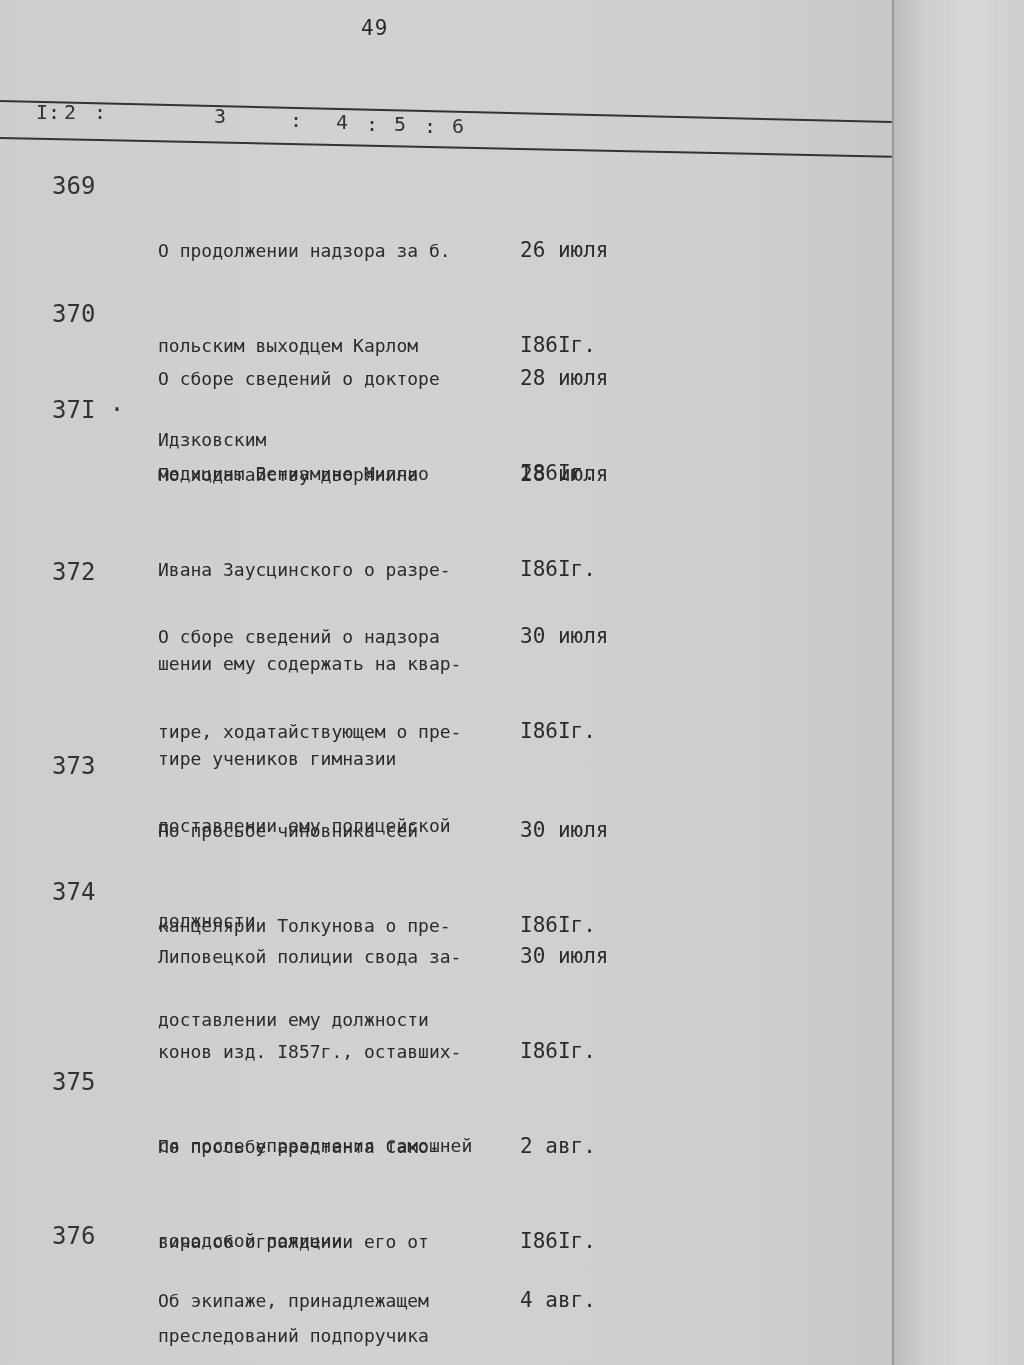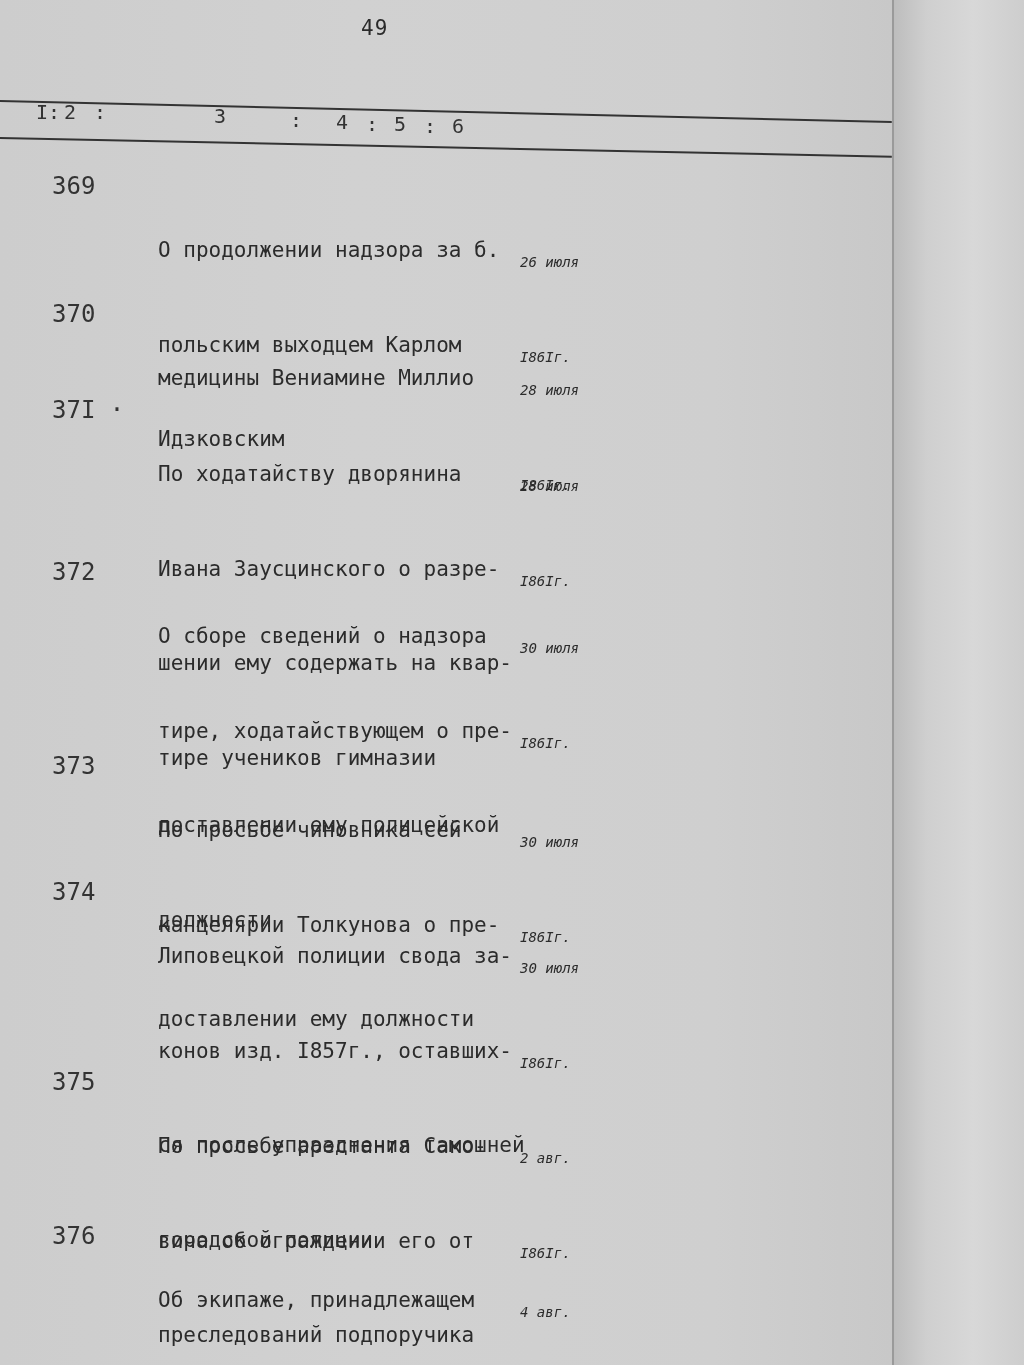--- a/index.html
+++ b/index.html
@@ -72,34 +72,33 @@
       left: 52px;
       top: 0;
       font-size: 24px;
       color: #333;
     }
     .entry-desc {
       position: absolute;
       left: 158px;
       top: 0;
       width: 380px;
+      font-size: 18px;
+      line-height: 31.5px;
+      white-space: pre;
+      color: #2b2b2b;
+    }
+    .entry-date {
+      position: absolute;
+      left: 520px;
+      top: 0;
       font-size: 21px;
       line-height: 31.5px;
       white-space: pre;
       color: #2b2b2b;
-    }
-    .entry-date {
-      position: absolute;
-      left: 520px;
-      top: 12px;
-      font-size: 14px;
-      line-height: 31.5px;
-      white-space: pre;
-      color: #2b2b2b;
-      font-style: italic;
     }
     .line {
       display: block;
     }
   </style>
 </head>
 <body>
 
 <div class="page">
 
@@ -129,20 +128,21 @@
     </div>
     <div class="entry-date">
       <span class="line">26 июля</span>
       <span class="line">I86Iг.</span>
     </div>
   </div>
 
   <div class="entry" style="top:300px;">
     <div class="entry-number">370</div>
     <div class="entry-desc">
+      <span class="line">О сборе сведений о докторе</span>
       <span class="line">медицины Вениамине Миллио</span>
     </div>
     <div class="entry-date">
       <span class="line">28 июля</span>
       <span class="line">I86Iг.</span>
     </div>
   </div>
 
   <div class="entry" style="top:396px;">
     <div class="entry-number">37I ·</div>

